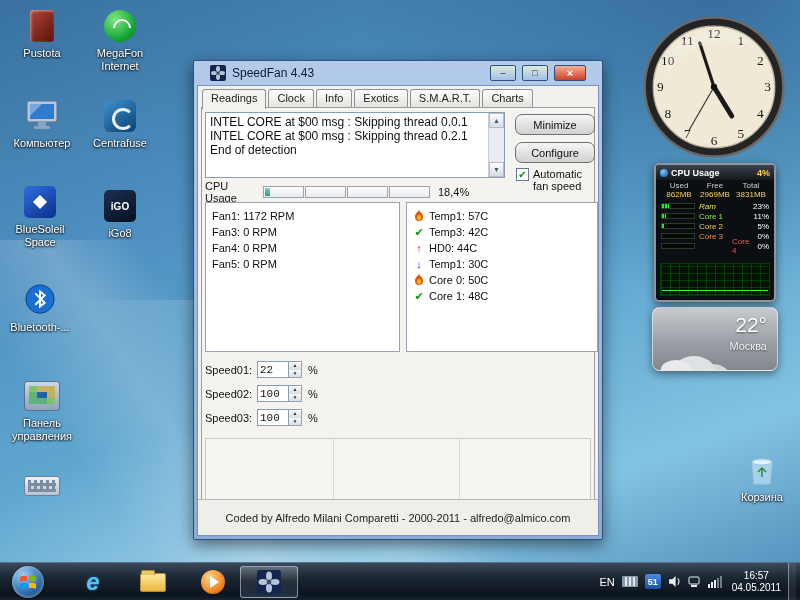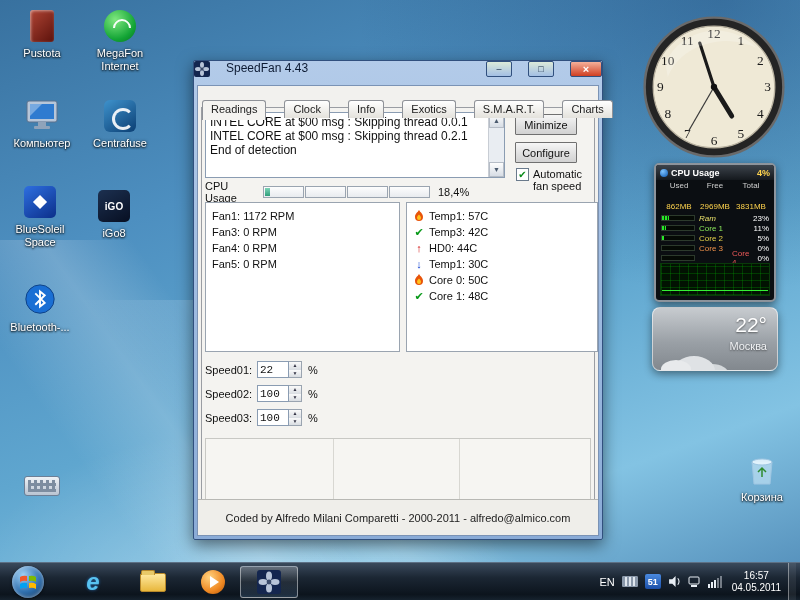--- a/index.html
+++ b/index.html
@@ -27,37 +27,37 @@
   .cp-shape{width:36px;height:30px;background:linear-gradient(#cdd8e4,#8fa3ba);border:1px solid #5a708c;border-radius:3px;position:relative}
   .cp-shape::after{content:"";position:absolute;left:4px;top:4px;width:26px;height:18px;background:linear-gradient(135deg,#2f7bd0,#12457e);box-shadow:inset 8px -6px 0 rgba(110,200,110,.8), inset -8px 6px 0 rgba(240,200,80,.8)}
   .osk-shape{width:36px;height:20px;background:linear-gradient(#eef2f6,#b9c4d2);border:1px solid #6c7f96;border-radius:3px;position:relative}
   .osk-shape::after{content:"";position:absolute;left:3px;top:3px;right:3px;bottom:3px;
     background:repeating-linear-gradient(90deg,#7d8da0 0 3px,transparent 3px 6px),repeating-linear-gradient(0deg,#7d8da0 0 3px,transparent 3px 6px)}
 
   
   #speedfan{position:absolute;left:193px;top:60px;width:410px;height:480px;
     background:linear-gradient(#b3cbe9,#8aabd7);border:1px solid #31507e;border-radius:2px;
     box-shadow:0 5px 16px rgba(0,0,0,.5)}
-  .titlebar{position:absolute;left:0;top:0;right:0;height:24px;display:flex;align-items:flex-start;padding:0 0;gap:16px}
+  .titlebar{position:absolute;left:0;top:0;right:0;height:24px;display:flex;align-items:center;padding:0 16px;gap:6px}
   .title-text{flex:1;font-size:12px;color:#0d1b33}
   .tbtn{width:26px;height:16px;border:1px solid #31507e;border-radius:2px;display:flex;align-items:center;justify-content:center;
     font-size:9px;line-height:9px;color:#10233f;background:linear-gradient(#dcead9,#a3bfe4);cursor:pointer}
   .tbtn.close{width:32px;background:linear-gradient(#f5b09a,#cf3f22);color:#fff;font-weight:bold;font-size:11px}
   .win-body{position:absolute;left:3px;top:24px;right:3px;bottom:3px;background:#f2f1ee;border:1px solid #7b93b5}
-  .tabs{position:absolute;left:4px;top:14px;display:flex;gap:18px;z-index:2}
+  .tabs{position:absolute;left:4px;top:3px;display:flex;gap:2px;z-index:2}
   .tab{padding:2px 8px 3px;font-size:11px;background:linear-gradient(#ffffff,#e4e2dc);border:1px solid #8f9298;border-bottom:none;border-radius:3px 3px 0 0;color:#222;cursor:pointer}
   .tab.active{background:#f4f3f0;padding-bottom:5px;margin-bottom:-2px}
   .page{position:absolute;left:3px;right:3px;top:21px;bottom:20px;border:1px solid #9a9da3;background:#f4f3f0}
   .logbox{position:absolute;left:7px;top:26px;width:300px;height:66px;background:#fff;border:1px solid #8a9cb2;display:flex}
   .logtext{flex:1;padding:2px 4px;font-size:12px;line-height:14px;color:#111;overflow:hidden}
   .vscroll{width:16px;background:#e9edf2;border-left:1px solid #c8cdd4;display:flex;flex-direction:column}
   .sbtn{height:15px;display:flex;align-items:center;justify-content:center;font-size:7px;color:#4a5a6e;background:linear-gradient(#fdfdfd,#d7dde5);border:1px solid #b5bcc6;cursor:pointer}
   .strack{flex:1}
-  .btn{position:absolute;width:62px;height:21px;display:flex;align-items:center;justify-content:center;font-size:11px;color:#111;
-    background:linear-gradient(#f6f6f6,#dfdfdf 60%,#d2d2d2);border:1px solid #707070;border-radius:1px;cursor:pointer}
+  .btn{position:absolute;width:80px;height:21px;display:flex;align-items:center;justify-content:center;font-size:11px;color:#111;
+    background:linear-gradient(#f6f6f6,#dfdfdf 60%,#d2d2d2);border:1px solid #707070;border-radius:7px;cursor:pointer}
   .chkrow{position:absolute;left:318px;top:82px;display:flex;gap:4px;cursor:pointer}
   .chkbox{width:13px;height:13px;background:#fff;border:1px solid #6a7a8c;display:flex;align-items:center;justify-content:center;font-size:10px;color:#0a8a1a;line-height:10px}
   .chklabel{width:66px;font-size:11px;line-height:12px;color:#111}
   .cpurow{position:absolute;left:7px;top:99px;right:7px;height:13px;display:flex;align-items:center}
   .cpu-label{width:58px;font-size:11px;color:#111}
   .pbars{display:flex;gap:1px}
   .pbar{width:41px;height:12px;border:1px solid #9aa4b0;background:linear-gradient(#fdfdfd,#e8ebef);position:relative;overflow:hidden}
   .pfill{position:absolute;left:1px;top:1px;bottom:1px;width:0;background:linear-gradient(#7fd4b8,#2e9e7a)}
   .cpu-val{margin-left:8px;font-size:11px;color:#111}
   .groupbox{position:absolute;top:116px;height:150px;background:#fff;border:1px solid #9aa4b0;padding:5px 6px;font-size:11px;color:#111}
@@ -78,21 +78,21 @@
     display:flex;align-items:center;justify-content:center;font-size:11px;color:#222}
 
   
   #clock-gadget{position:absolute;left:641px;top:14px;width:146px;height:146px;cursor:move}
   #cpu-gadget{position:absolute;left:654px;top:163px;width:122px;height:139px;background:#0b0e12;border:2px solid #8d949c;border-radius:5px;
     box-shadow:0 3px 8px rgba(0,0,0,.5);color:#fff;cursor:move}
   .cg-head{height:15px;display:flex;align-items:center;gap:3px;padding:0 4px;background:linear-gradient(#3c434b,#14181d);border-radius:3px 3px 0 0}
   .cg-logo{width:8px;height:8px;border-radius:50%;background:radial-gradient(circle at 35% 30%,#7fc4ff,#0a56b0)}
   .cg-title{flex:1;font-size:9px;font-weight:bold;color:#fff}
   .cg-usage{font-size:9px;font-weight:bold;color:#ffd34d}
-  .cg-mem{display:grid;grid-template-columns:1fr 1fr 1fr;padding:1px 5px 2px;row-gap:12px}
+  .cg-mem{display:grid;grid-template-columns:1fr 1fr 1fr;padding:1px 5px 2px;row-gap:0}
   .cg-mh{font-size:8px;color:#cfcfcf;text-align:center}
   .cg-mv{font-size:8px;color:#ffd34d;text-align:center}
   .cg-meters{padding:0 5px}
   .cg-row{display:flex;align-items:center;gap:4px;height:10px}
   .cg-bar{width:34px;height:6px;border:1px solid #2c3a2c;background:#050a05;position:relative}
   .cg-fill{position:absolute;left:0;top:0;bottom:0;width:0;background:repeating-linear-gradient(90deg,#27e827 0 2px,#083a08 2px 3px)}
   .cg-lab{flex:1;font-size:8px}
   .cg-val{font-size:8px;color:#fff}
   .cg-graph{position:absolute;left:4px;right:4px;bottom:4px;height:33px;border:1px solid #0a3a0a;background:
     repeating-linear-gradient(0deg,rgba(0,170,0,.28) 0 1px,transparent 1px 7px),
@@ -167,34 +167,40 @@
         <div class="centrafuse-shape"></div>
       </div>
     <div class="lbl">Centrafuse</div>
   </div>
   <div class="dicon" style="left:2px;top:184px">
     <div class="ig">
         <div class="bluesoleil-shape"></div>
       </div>
     <div class="lbl">BlueSoleil Space</div>
   </div>
-  <div class="dicon" style="left:76px;top:188px">
+  <div class="dicon" style="left:82px;top:188px">
     <div class="ig">
         <div class="igo-shape">iGO</div>
       </div>
     <div class="lbl">iGo8</div>
   </div>
   <div class="dicon" style="left:2px;top:282px">
     <div class="ig">
       <svg width="34" height="34" viewBox="0 0 36 36">
         <circle cx="18" cy="17" r="15" fill="#1a6fd4" stroke="#0c3f84"></circle>
         <path d="M13 11 L23 21 L18 25 L18 9 L23 13 L13 23" stroke="#fff" stroke-width="2" fill="none"></path>
       </svg>
     </div>
     <div class="lbl">Bluetooth-...</div>
+  </div>
+  <div class="dicon" style="left:4px;top:378px">
+    <div class="ig">
+        <div class="cp-shape"></div>
+      </div>
+    <div class="lbl">Панель управления</div>
   </div>
   <div class="dicon" style="left:4px;top:468px">
     <div class="ig">
         <div class="osk-shape"></div>
       </div>
   </div>
   <div class="dicon" style="left:724px;top:452px">
     <div class="ig">
       <svg width="36" height="36" viewBox="0 0 36 36">
         <path d="M8 10 L28 10 L26 32 L10 32 Z" fill="rgba(210,235,250,.55)" stroke="#9fc6e2"></path>

